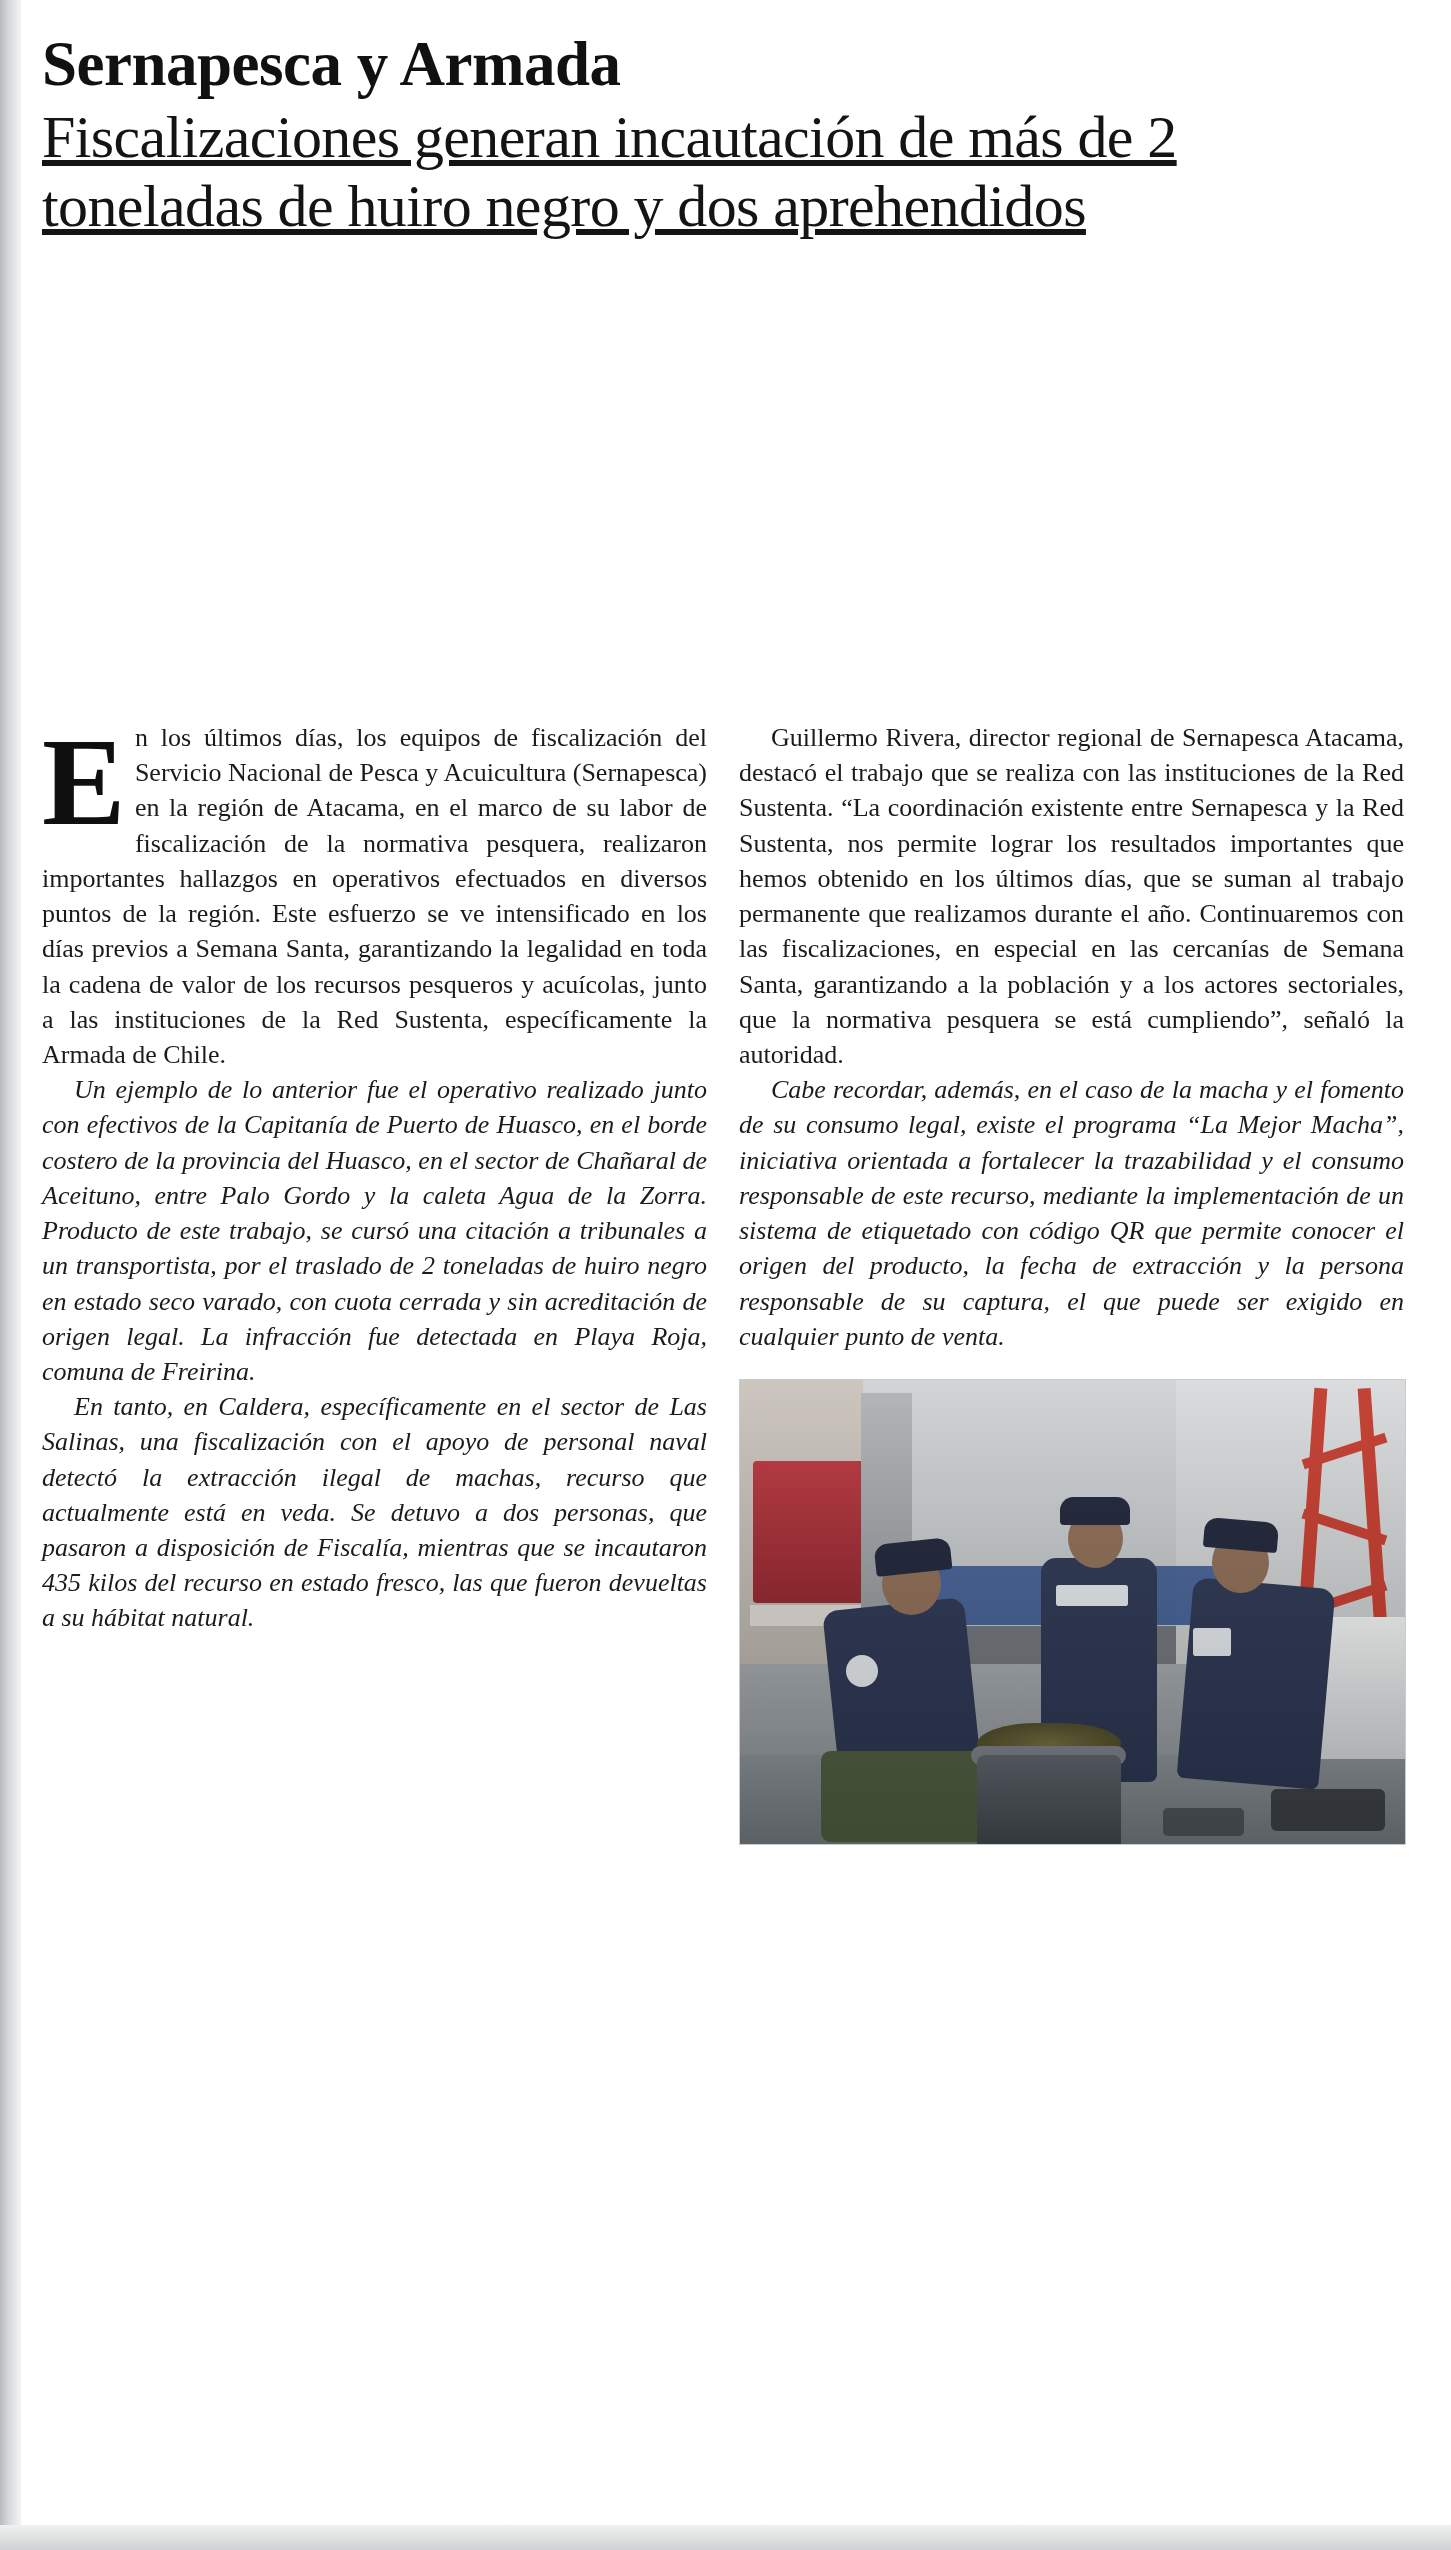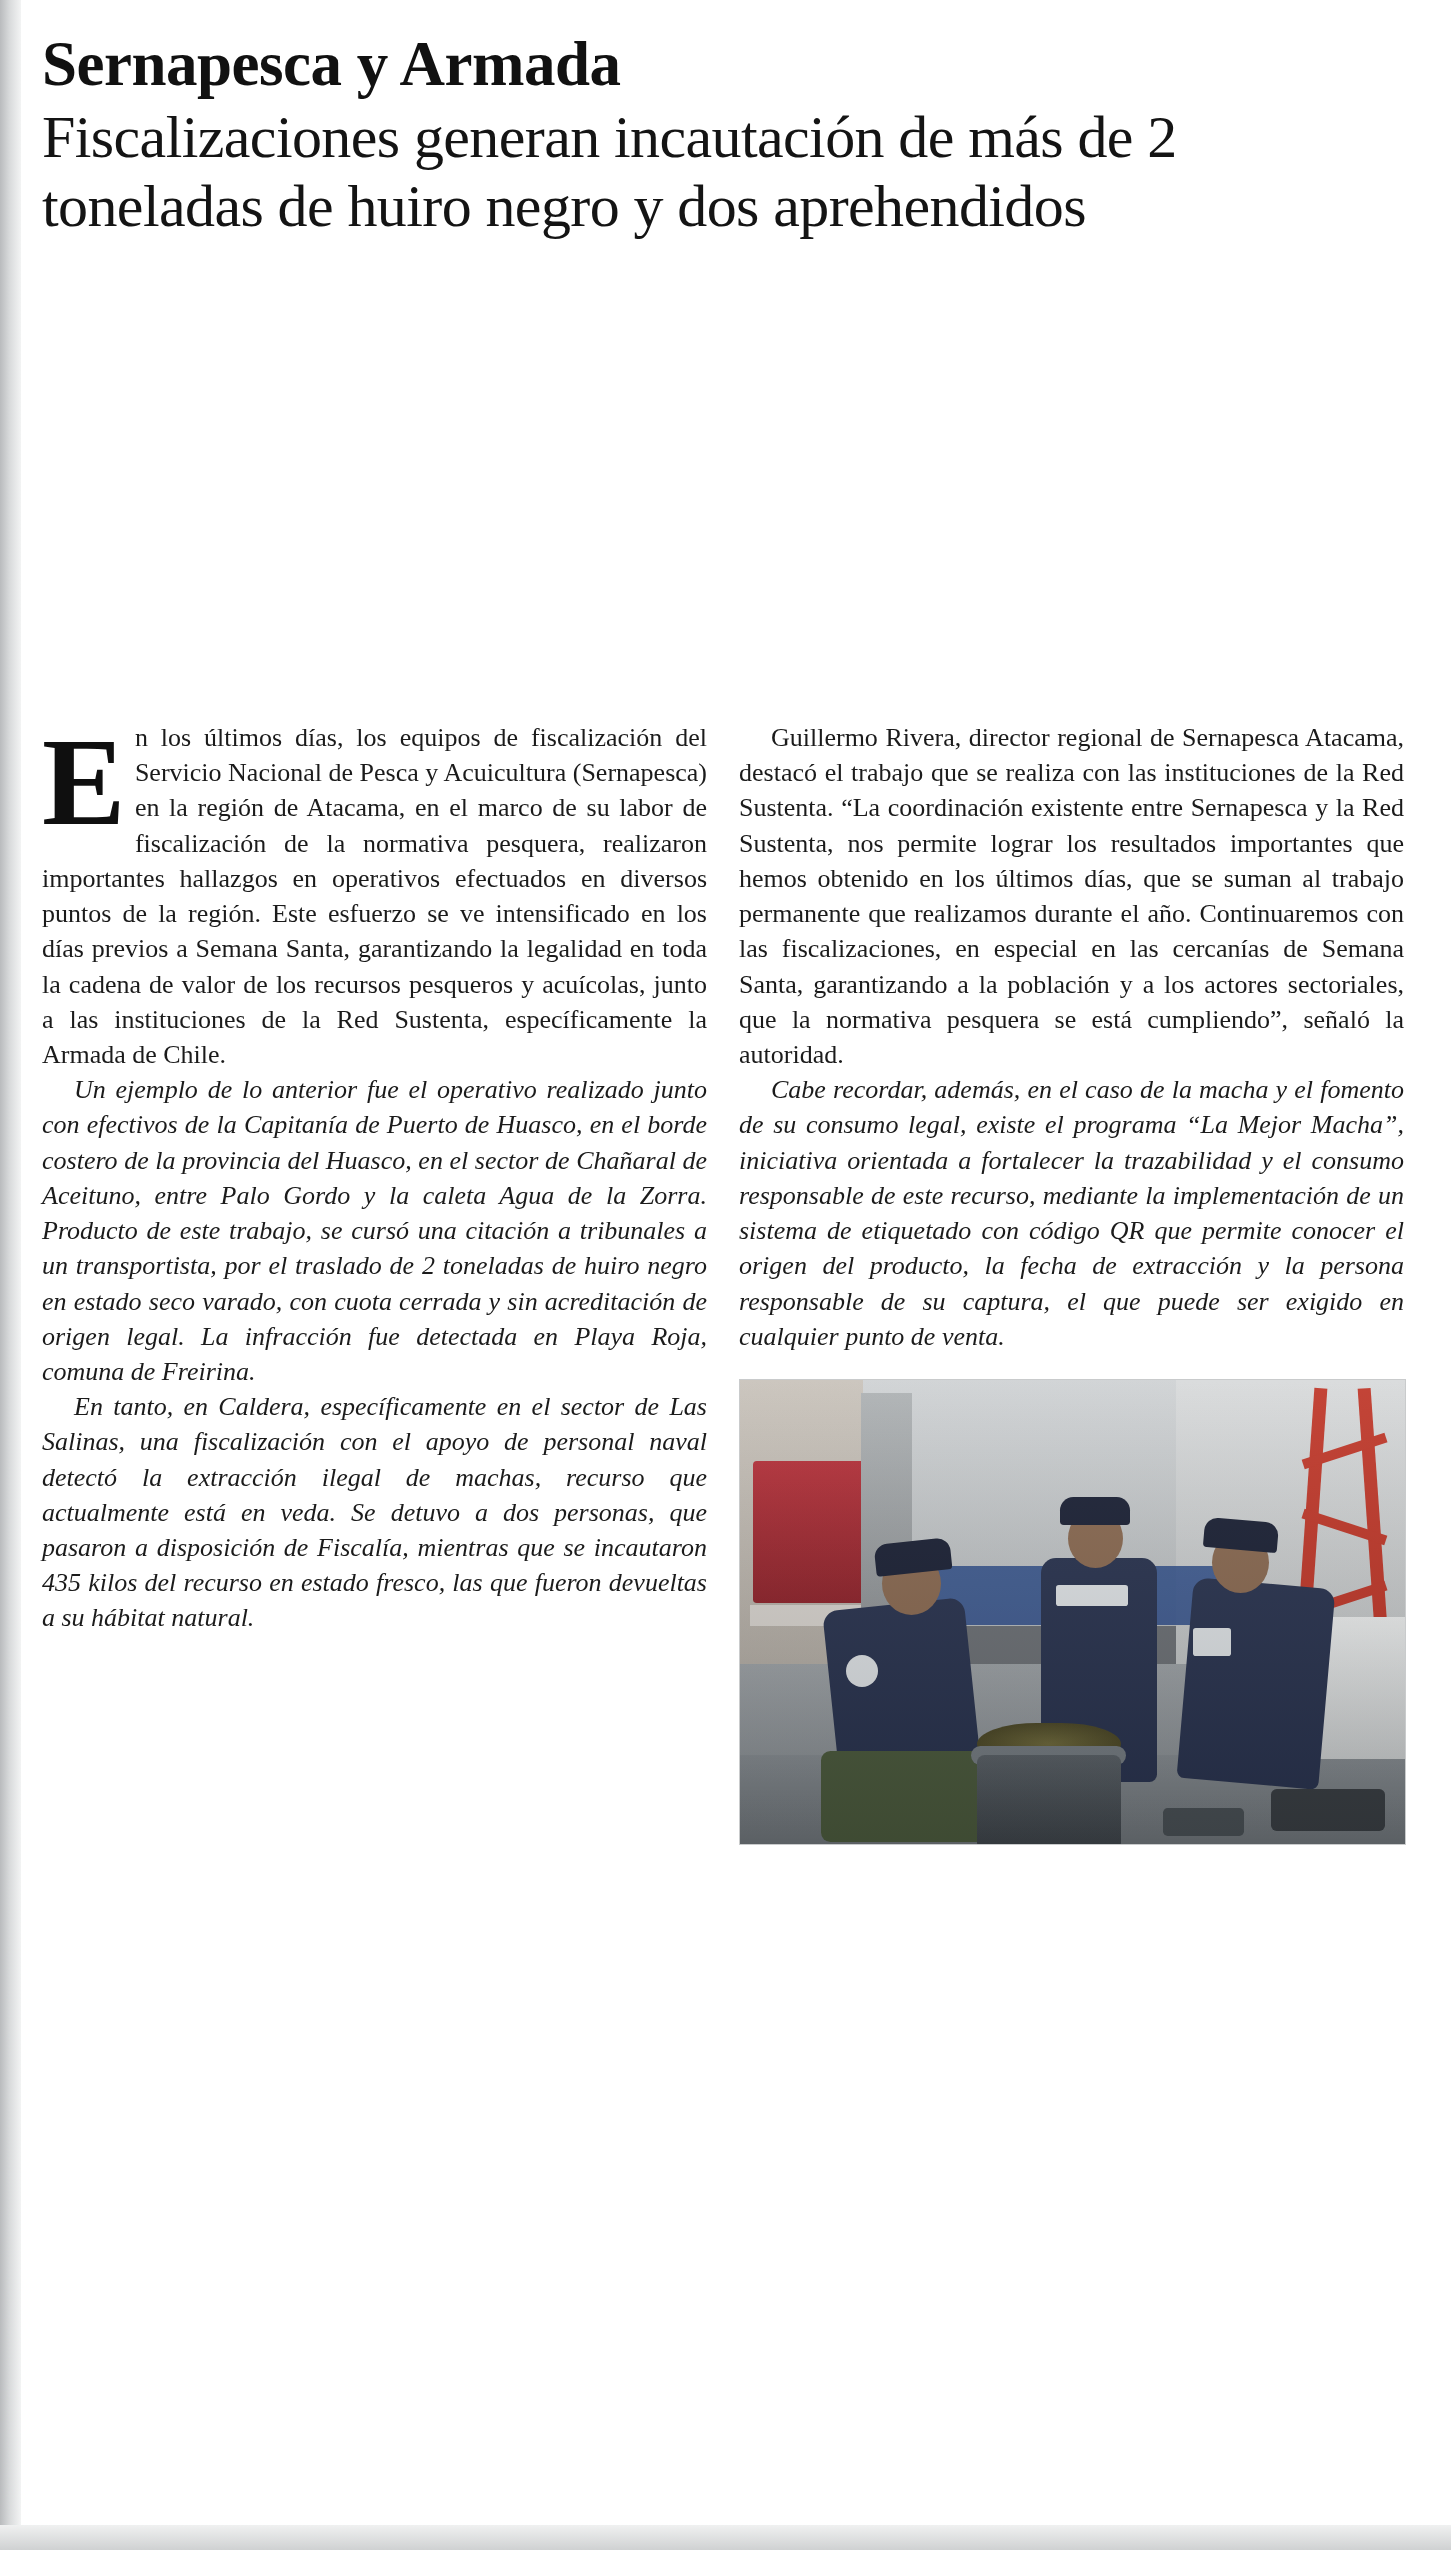--- a/index.html
+++ b/index.html
@@ -57,20 +57,21 @@
   }
   .headline {
     font-family: "Liberation Serif", serif;
     font-weight: normal;
     font-size: 60px;
     line-height: 1.14;
     letter-spacing: -0.6px;
     margin: 0;
     color: #141414;
     max-width: 1194px;
+    text-decoration: underline;
   }
 
   
   .columns {
     position: absolute;
     left: 42px;
     top: 720px;
     width: 1372px;
     display: flex;
     gap: 32px;

